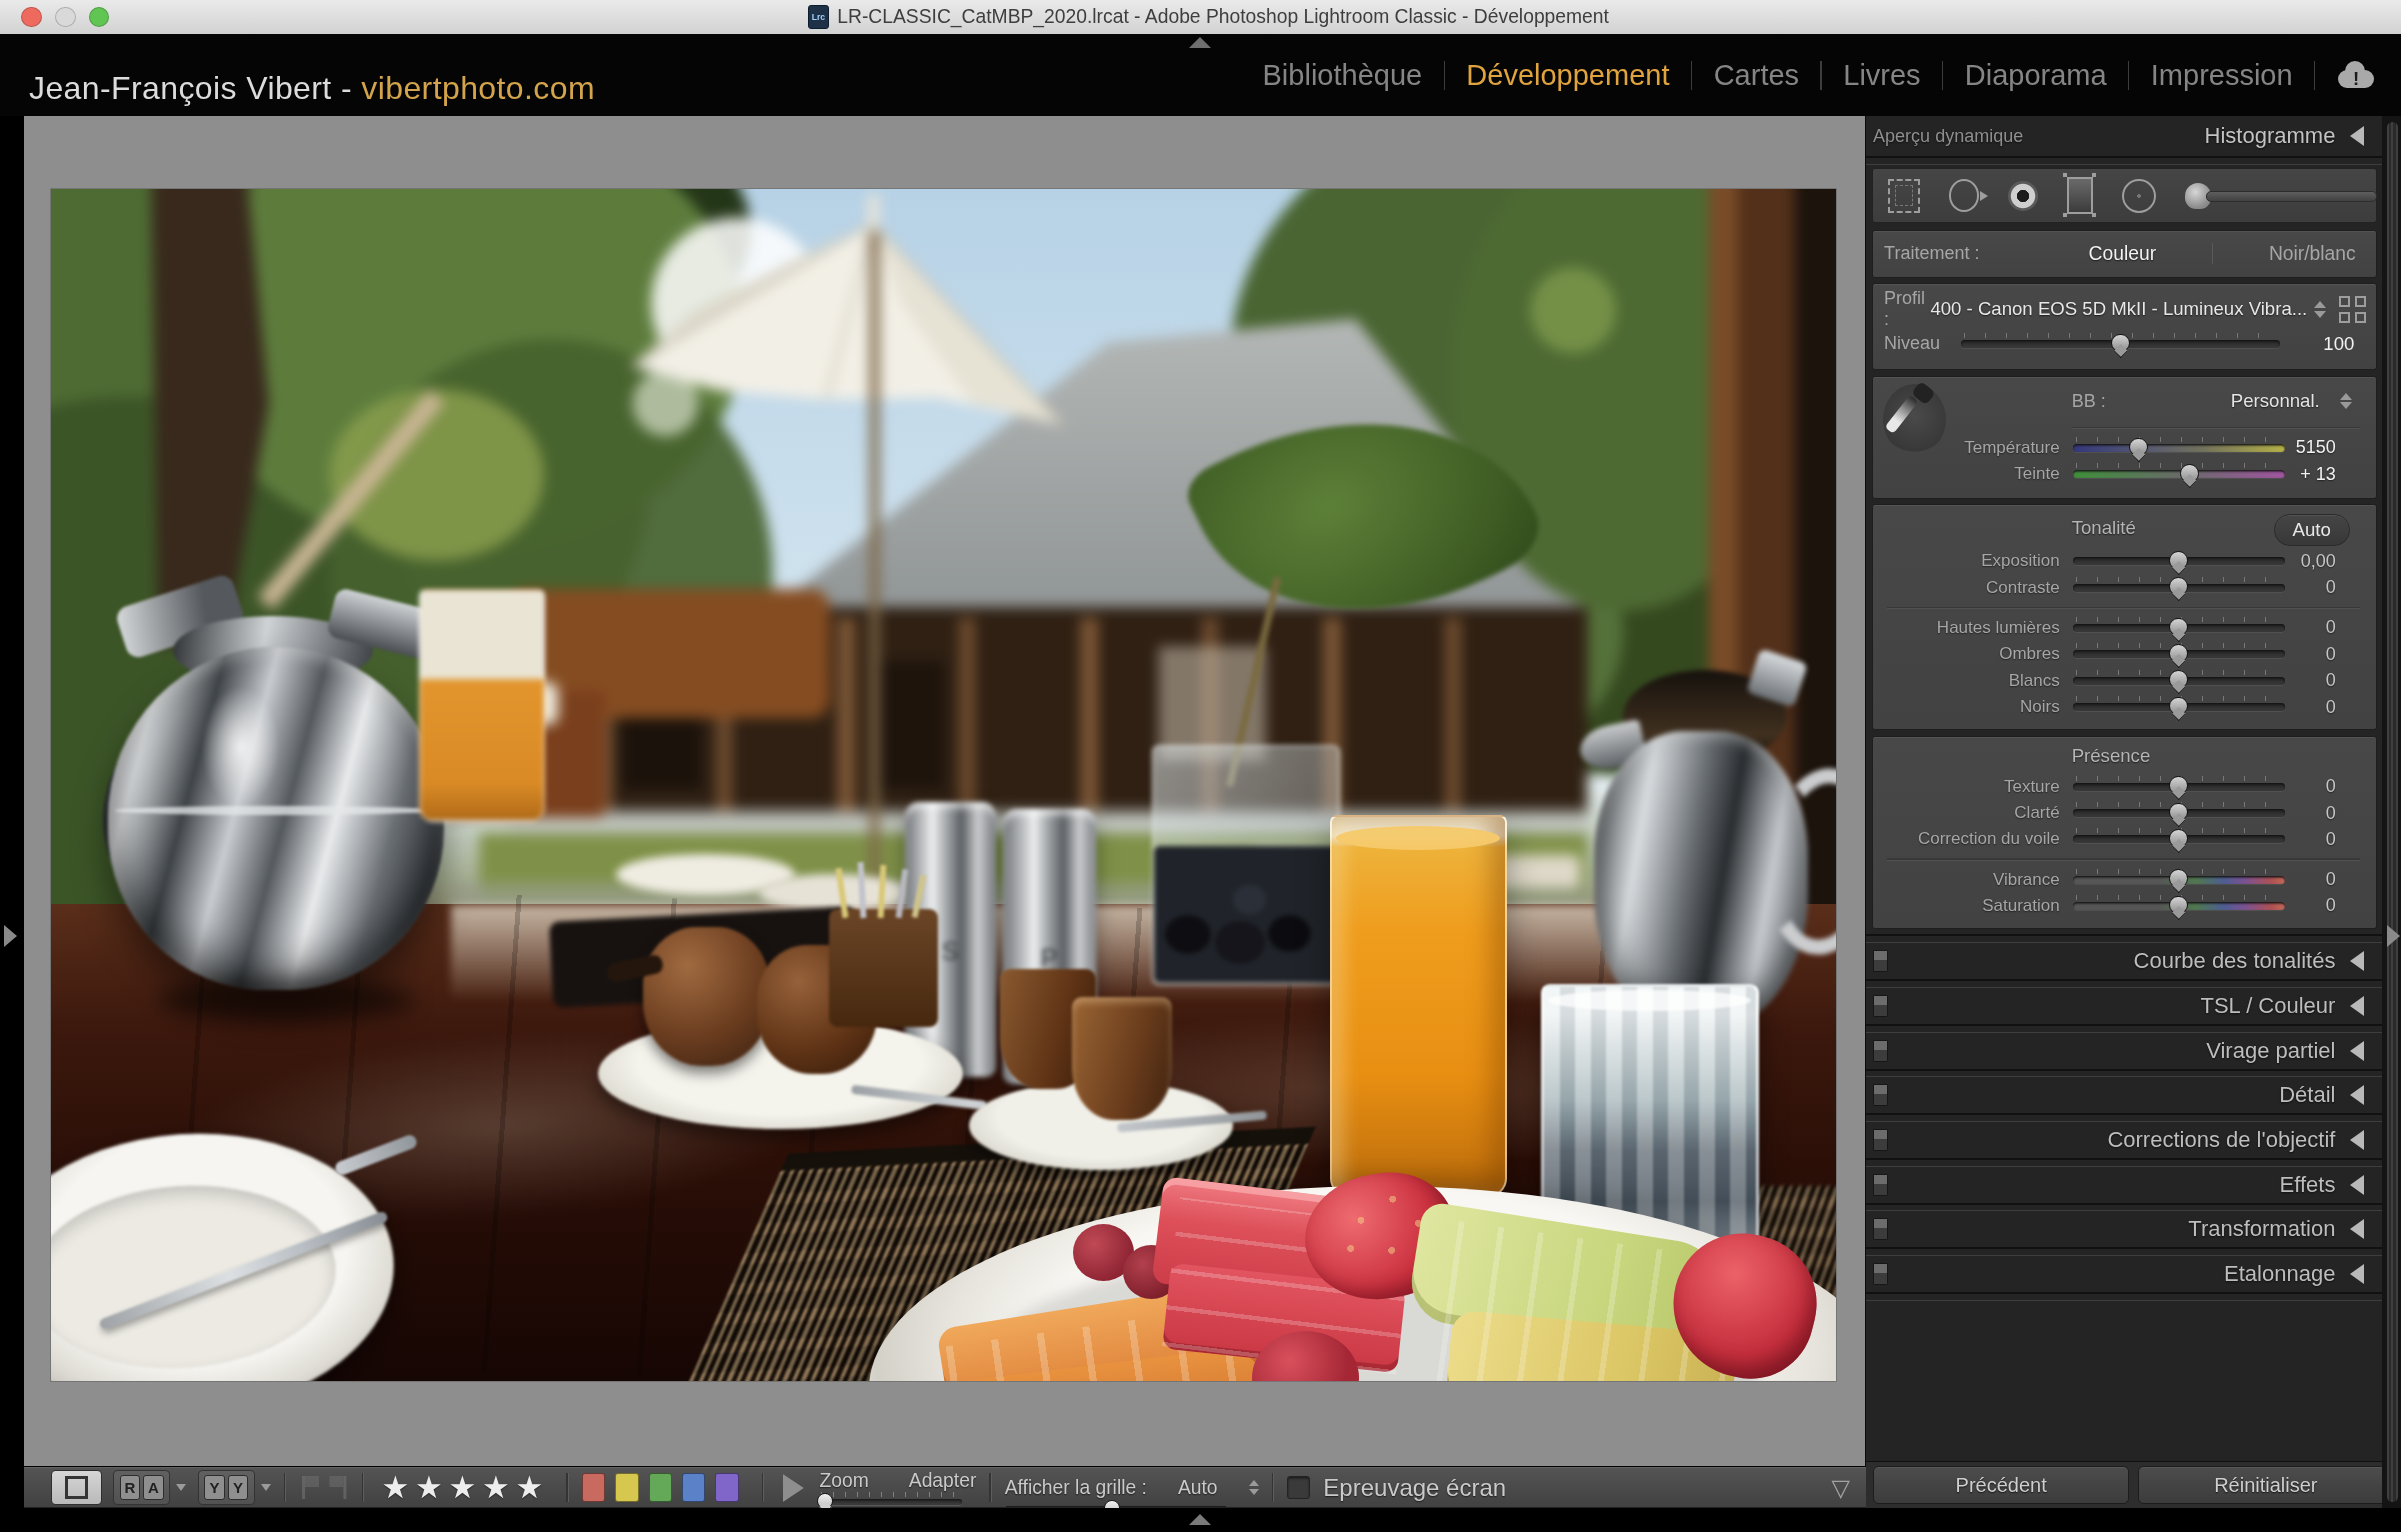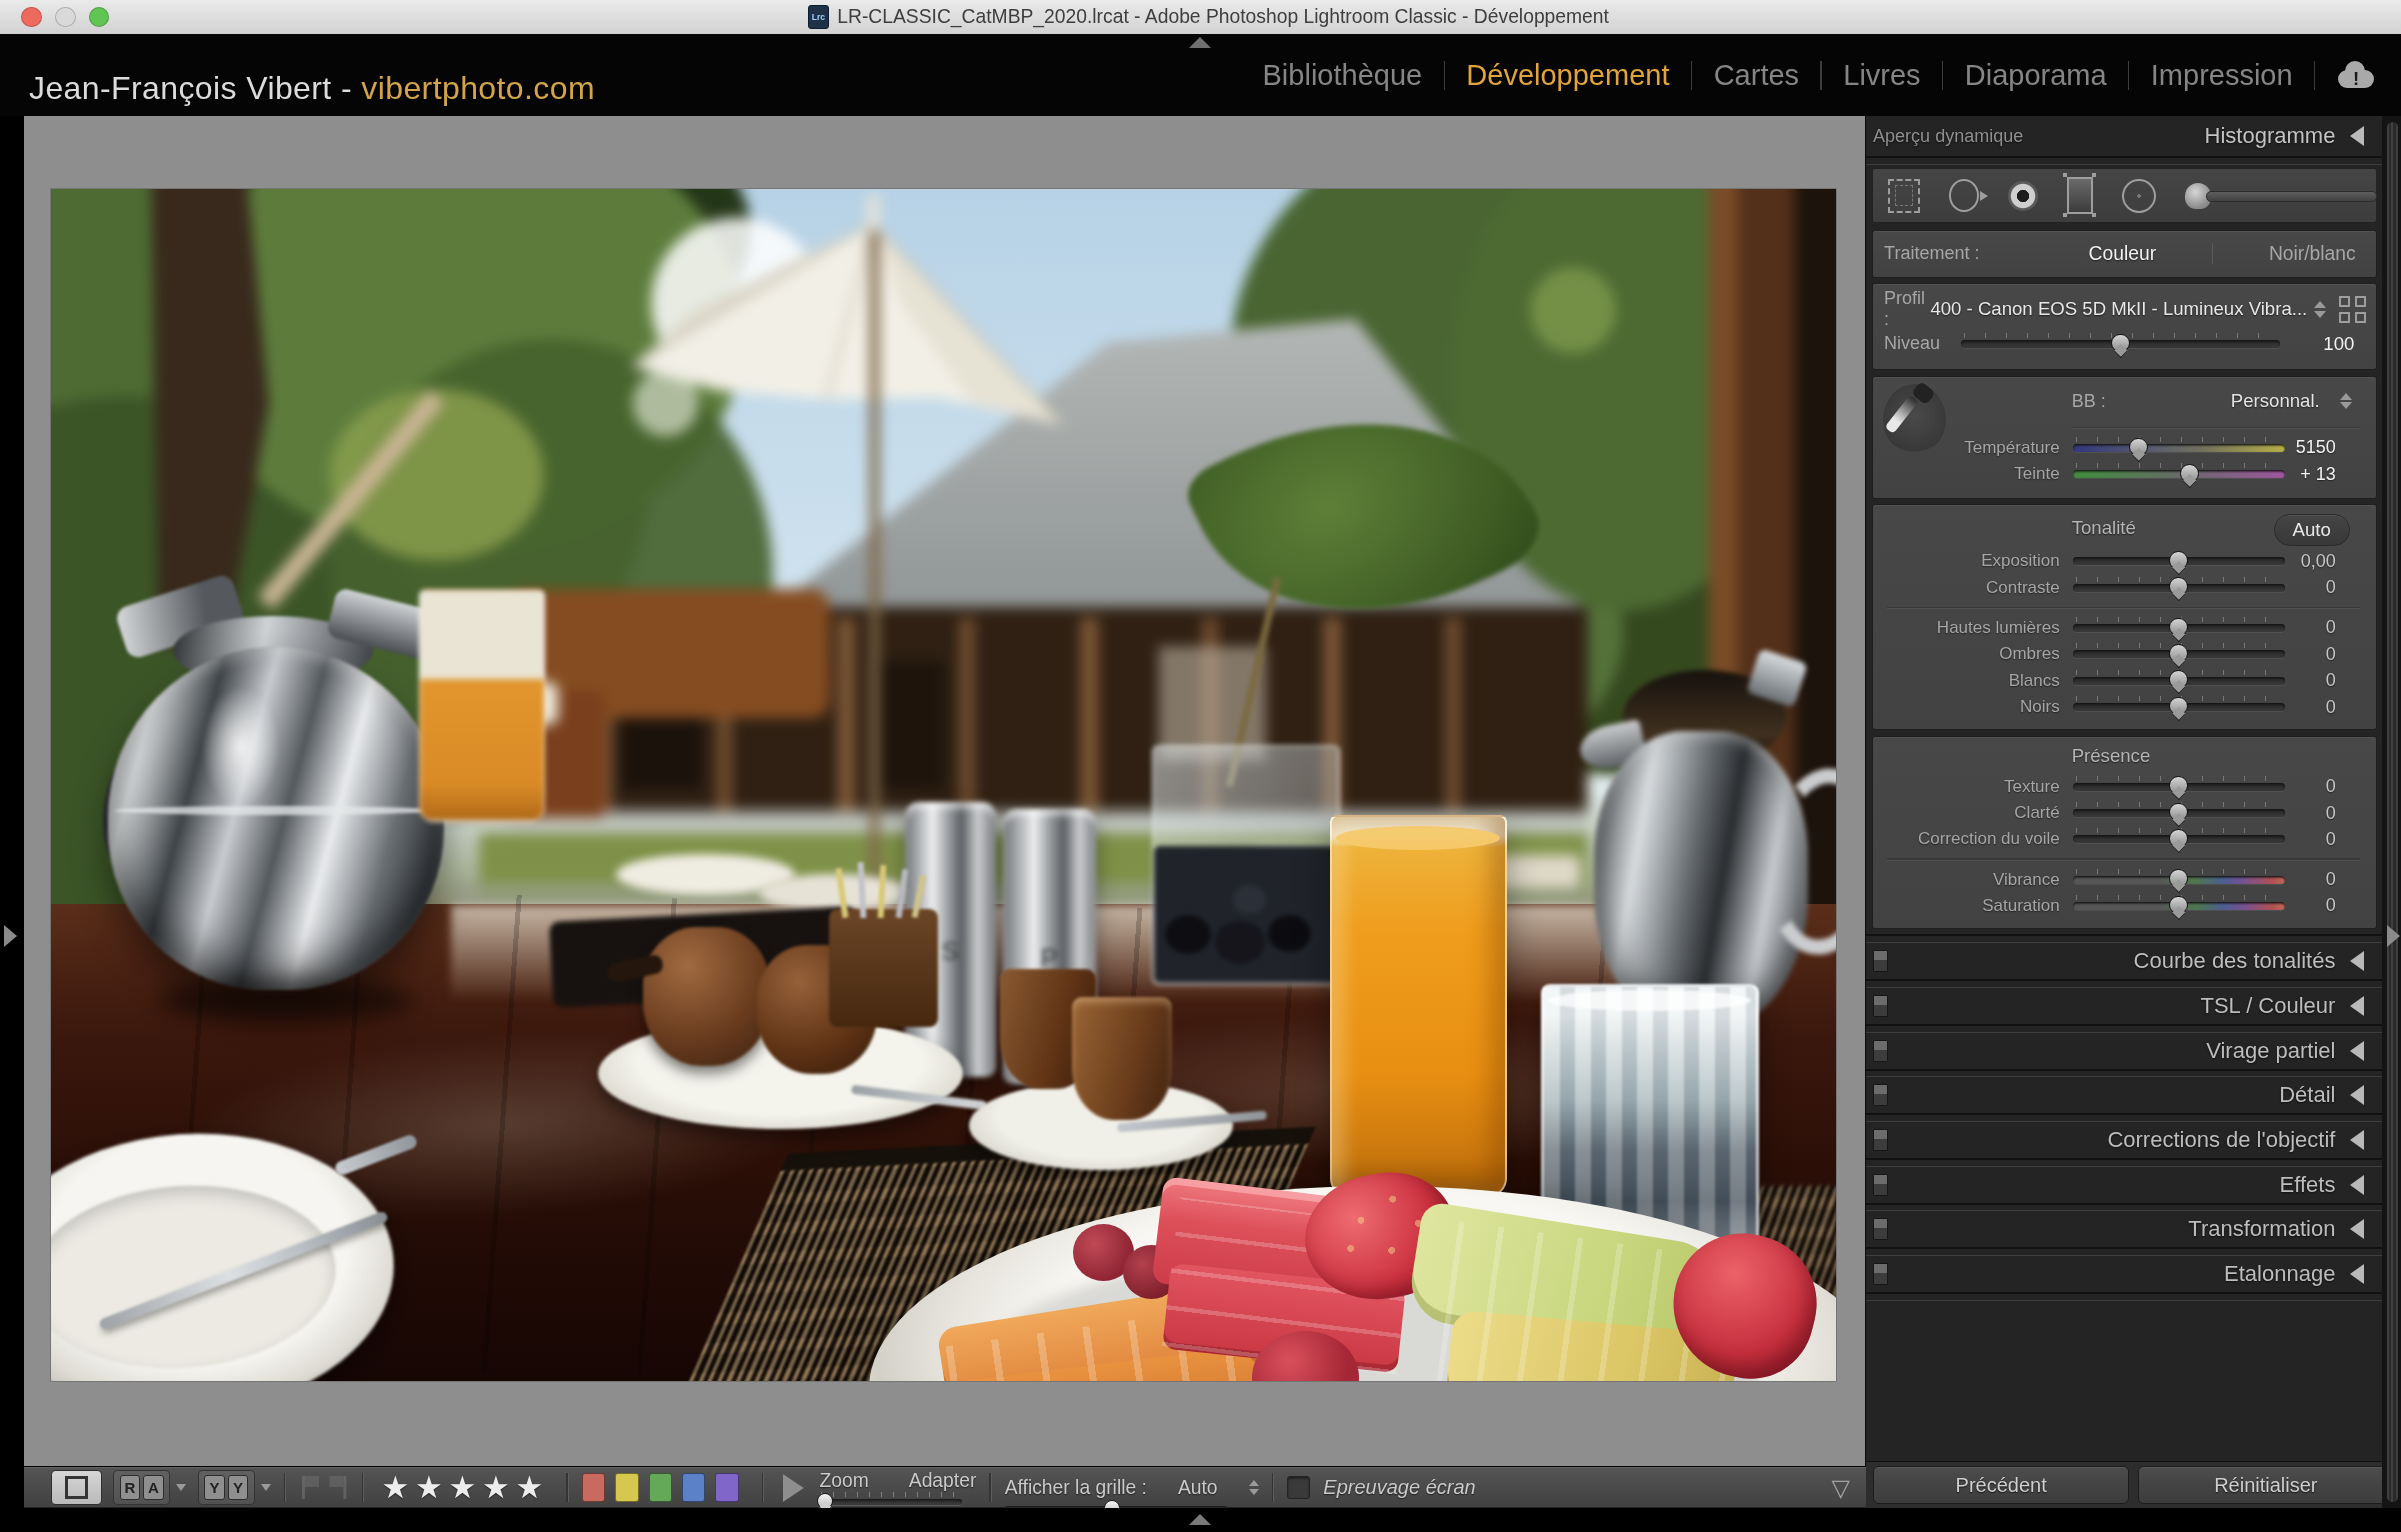--- a/index.html
+++ b/index.html
@@ -767,21 +767,21 @@
           <i class="dn" style="border-left-width:5.7px;border-right-width:5.7px;border-top-width:6.4px;"></i>
         </span>
     </div>
     <span class="tb-slider" style="width:222px;">
       <span class="tb-th" style="left:107px;"></span>
     </span>
   </div>
   <span class="tb-groove"></span>
   <div id="softproof">
     <span id="sp-check"></span>
-    <span class="tb-label" style="font-size:20px;font-style:italic;">Epreuvage écran</span>
+    <span class="tb-label" style="font-size:24px;">Epreuvage écran</span>
   </div>
   <span id="tb-menu">▽</span>
 </div>
 
 <div id="bottom-strip">
   <div id="bottom-arrow" class="tri-up" style="border-bottom-color:#7a7a7a;"></div>
 </div>
 
 
 </body></html>

